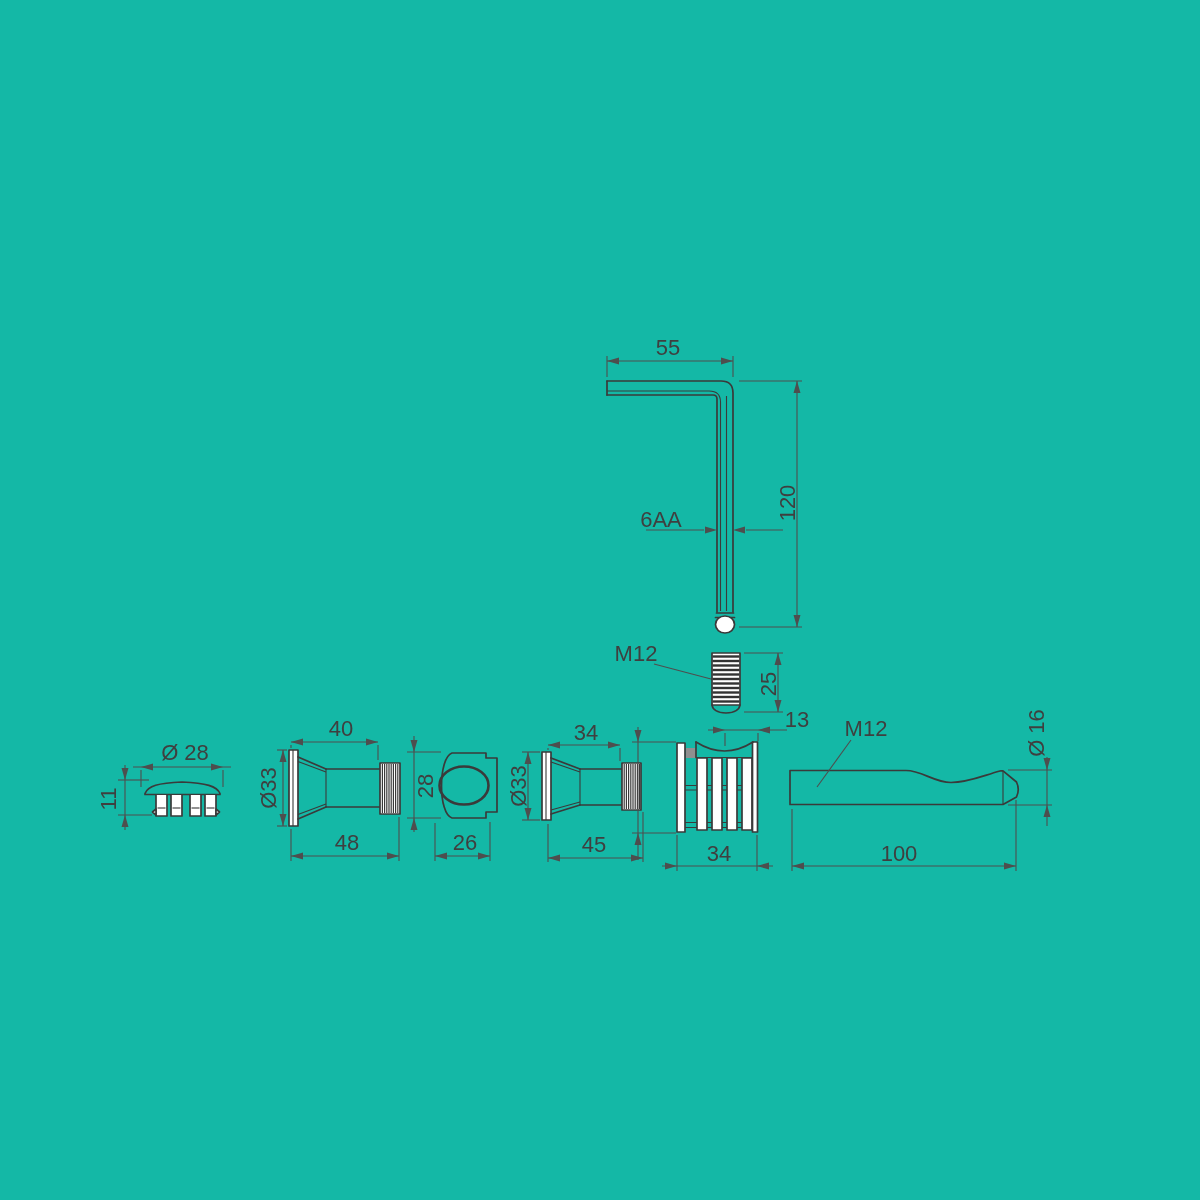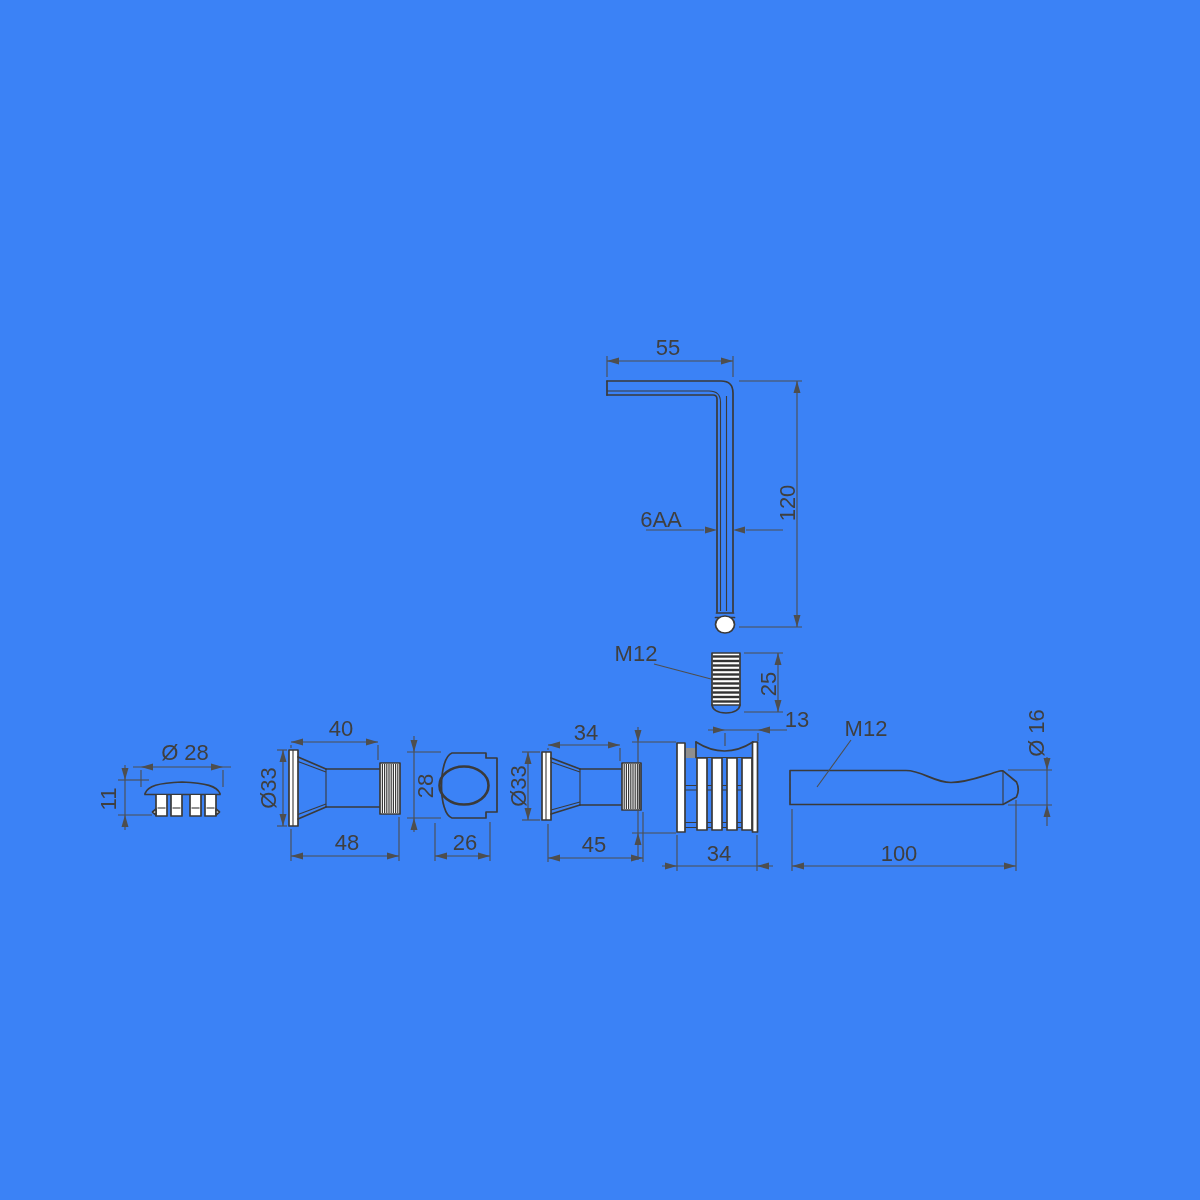--- a/index.html
+++ b/index.html
@@ -1,16 +1,16 @@
 <!DOCTYPE html>
 <html><head>
 <meta charset="utf-8">
 <style>
   html,body{margin:0;padding:0;background:#ffffff;}
-  .stage{position:relative;width:1200px;height:1200px;background:#3b82f6;overflow:hidden;}
+  .stage{position:relative;width:1200px;height:1200px;background:#14b8a6;overflow:hidden;}
   svg{display:block;}
   .part{fill:none;stroke:#3a3a3a;stroke-width:1.7;stroke-linejoin:round;stroke-linecap:round;}
   .part-fill{fill:#ffffff;stroke:#3a3a3a;stroke-width:1.7;stroke-linejoin:round;}
   .thin{fill:none;stroke:#3a3a3a;stroke-width:1.1;}
   .hatch{fill:none;stroke:#3a3a3a;stroke-width:1.2;}
   .thread{fill:none;stroke:#333333;stroke-width:2.4;}
   .dim{fill:none;stroke:#4e4e4e;stroke-width:1.1;}
   .arrow{fill:#4e4e4e;stroke:none;}
   .dim-text{font-family:"Liberation Sans","DejaVu Sans",sans-serif;font-size:22px;fill:#3f3f3f;}
 </style>

